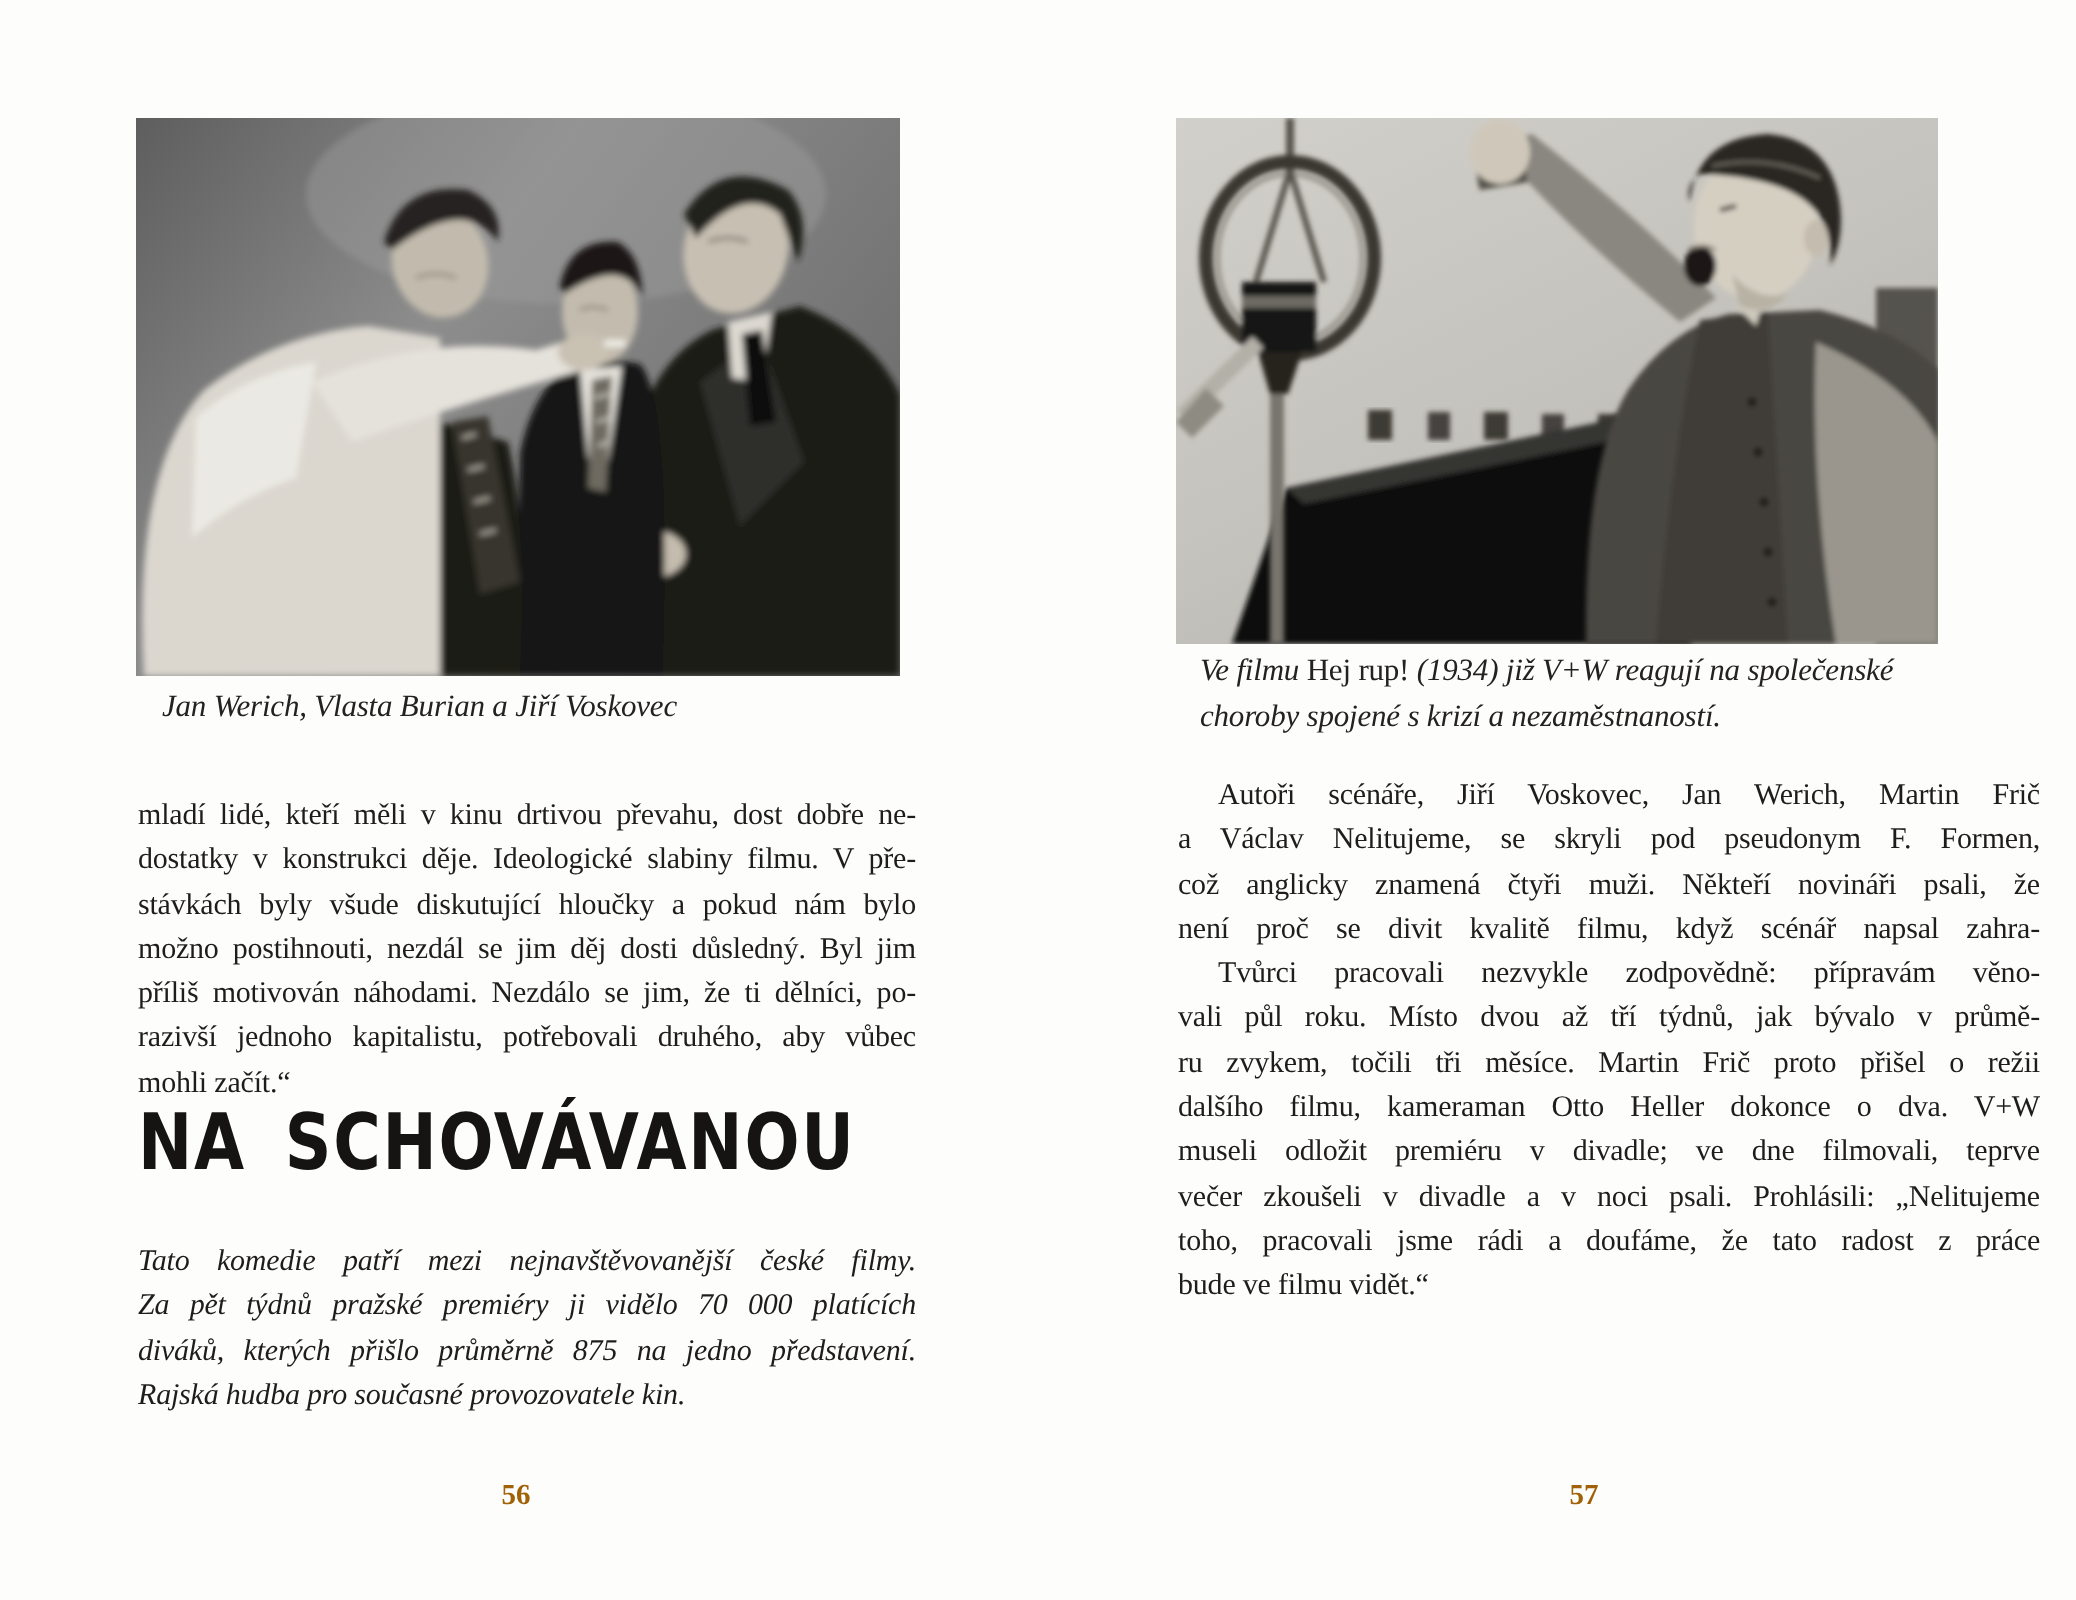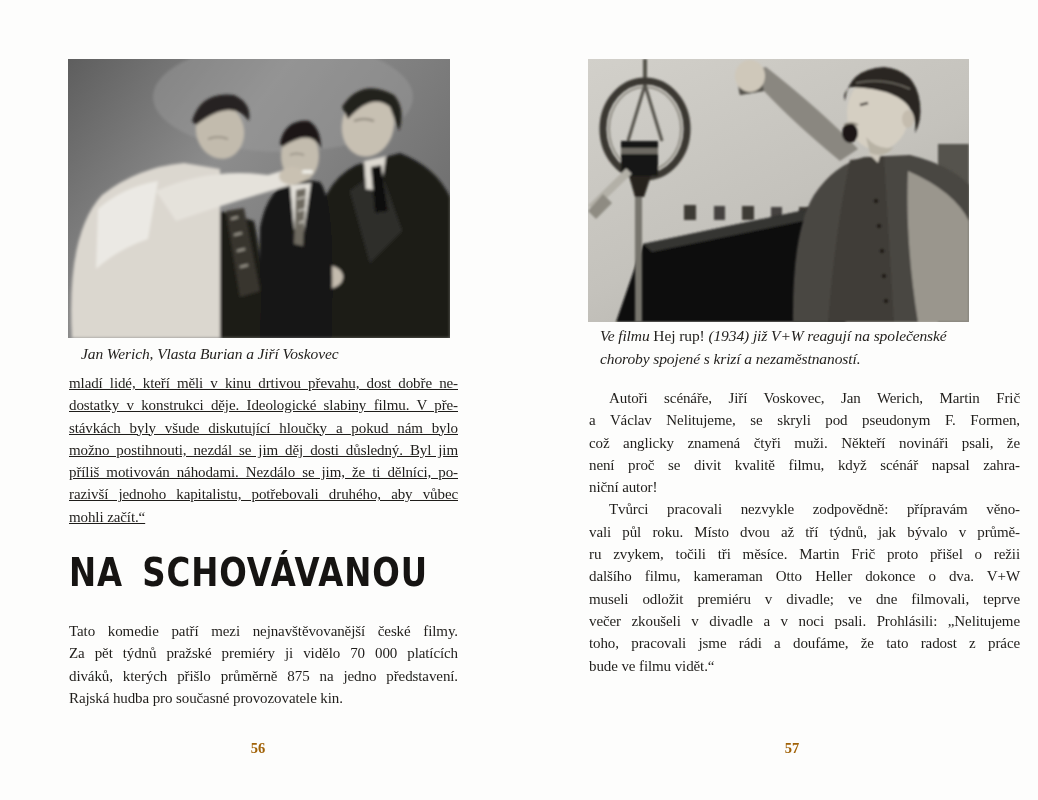--- a/index.html
+++ b/index.html
@@ -17,22 +17,22 @@
     letter-spacing:-0.1px;color:#24221f;
   }
   .caption .rm{font-style:normal;margin-top:32px;}
   .caption-left{left:81px;top:342px;width:370px;}
   .caption-right{left:600px;top:324px;width:372px;}
 
   .body{position:absolute;font-size:15px;letter-spacing:-0.1px;}
   .body .line{line-height:22.3px;text-align:justify;text-align-last:justify;white-space:normal;}
   .body .line.last{text-align-last:left;}
   .body .line.indent{text-indent:20px;}
-  .body-left-1{left:69px;top:372px;width:389px;text-decoration:underline;}
-  .body-left-2{left:69px;top:620px;width:389px;}
+  .body-left-1{left:69px;top:397px;width:389px;}
+  .body-left-2{left:69px;top:620px;width:389px;font-style:italic;}
   .body-right{left:589px;top:387px;width:431px;}
 
   .chapter-heading{
     position:absolute;left:69px;top:552px;margin:0;height:46px;
     font-family:"DejaVu Sans",sans-serif;font-weight:700;font-size:36px;
     letter-spacing:1px;word-spacing:8px;color:#161412;white-space:nowrap;
   }
   .chapter-heading .squeeze{display:inline-block;transform:scale(0.90,1.08);transform-origin:0 60%;}
 
   .page-number{
@@ -193,21 +193,20 @@
         <div><span>Ve filmu </span><span class="rm">Hej rup! </span><span>(1934) již V+W reagují na společenské</span></div>
         <div><span>choroby spojené s krizí a nezaměstnaností.</span></div>
       </figcaption>
 
     <div class="body body-right">
       <div>
           <div class="line indent">Autoři scénáře, Jiří Voskovec, Jan Werich, Martin Frič</div>
           <div class="line">a Václav Nelitujeme, se skryli pod pseudonym F. Formen,</div>
           <div class="line">což anglicky znamená čtyři muži. Někteří novináři psali, že</div>
           <div class="line">není proč se divit kvalitě filmu, když scénář napsal zahra-</div>
-          <div class="line last">niční autor!</div>
         </div>
       <div>
           <div class="line indent">Tvůrci pracovali nezvykle zodpovědně: přípravám věno-</div>
           <div class="line">vali půl roku. Místo dvou až tří týdnů, jak bývalo v průmě-</div>
           <div class="line">ru zvykem, točili tři měsíce. Martin Frič proto přišel o režii</div>
           <div class="line">dalšího filmu, kameraman Otto Heller dokonce o dva. V+W</div>
           <div class="line">museli odložit premiéru v divadle; ve dne filmovali, teprve</div>
           <div class="line">večer zkoušeli v divadle a v noci psali. Prohlásili: „Nelitujeme</div>
           <div class="line">toho, pracovali jsme rádi a doufáme, že tato radost z práce</div>
           <div class="line last">bude ve filmu vidět.“</div>

